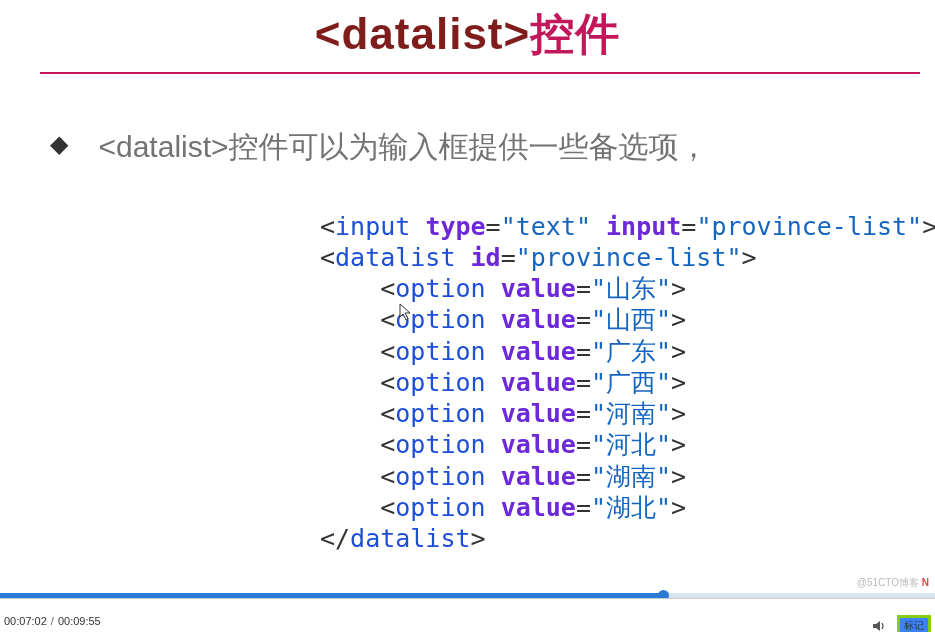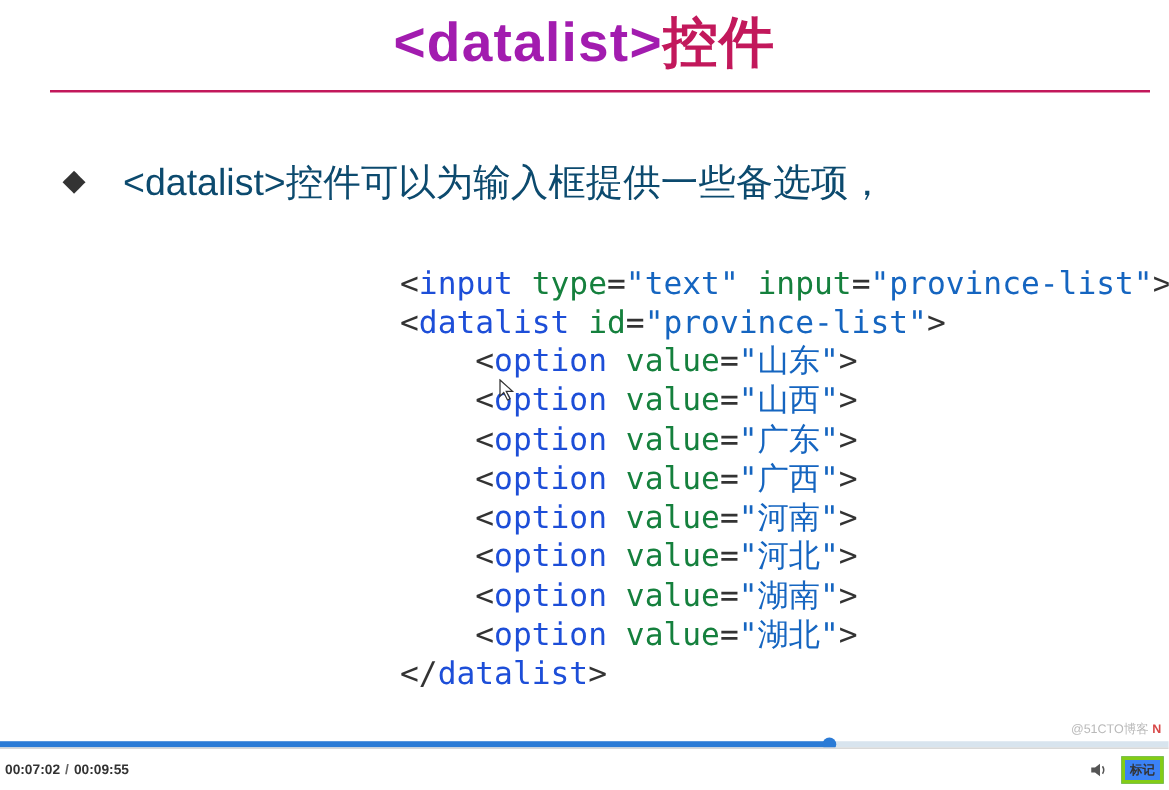--- a/index.html
+++ b/index.html
@@ -18,71 +18,70 @@
     }
     .title {
       text-align: center;
       font-size: 44px;
       font-weight: bold;
       color: #c2185b;
       padding-top: 5px;
       padding-bottom: 8px;
       letter-spacing: 1px;
     }
-    .title .bracket { color: #a21caf; }
+    .title .bracket { color: #7f1d1d; }
     .underline {
       border-bottom: 2px solid #c2185b;
       width: 880px;
       margin: 0 auto 50px auto;
     }
     .bullet-section {
       display: flex;
       align-items: flex-start;
       padding-left: 10px;
       margin-bottom: 40px;
     }
     .diamond {
       font-size: 24px;
       color: #333;
       margin-right: 30px;
       margin-top: 6px;
     }
     .desc {
       font-size: 30px;
-      color: #0c4a6e;
+      color: #737373;
       line-height: 1.55;
       font-family: "Microsoft YaHei", sans-serif;
     }
     .code-block {
       font-family: "DejaVu Sans Mono", Consolas, monospace;
       font-size: 25px;
       line-height: 1.25;
       margin-left: 280px;
       white-space: pre;
     }
     .tag { color: #1d4ed8; }
-    .attr { color: #15803d; }
+    .attr { color: #6d28d9; font-weight: bold; }
     .eq { color: #333; }
     .val { color: #1565c0; }
     .angle { color: #333; }
 
     .controls {
       position: absolute;
       bottom: 0;
       left: 0;
       right: 0;
       height: 34px;
       background: #fff;
       border-top: 1px solid #ccc;
       display: flex;
-      align-items: center;
-      padding: 3px 4px;
+      align-items: flex-start;
+      padding: 16px 4px;
       font-size: 11px;
       font-family: Arial, sans-serif;
-      font-weight: bold;
     }
     .progress-bar {
       position: absolute;
       bottom: 34px;
       left: 0;
       right: 0;
       height: 5px;
       background: #d8e4ee;
     }
     .progress-fill {

